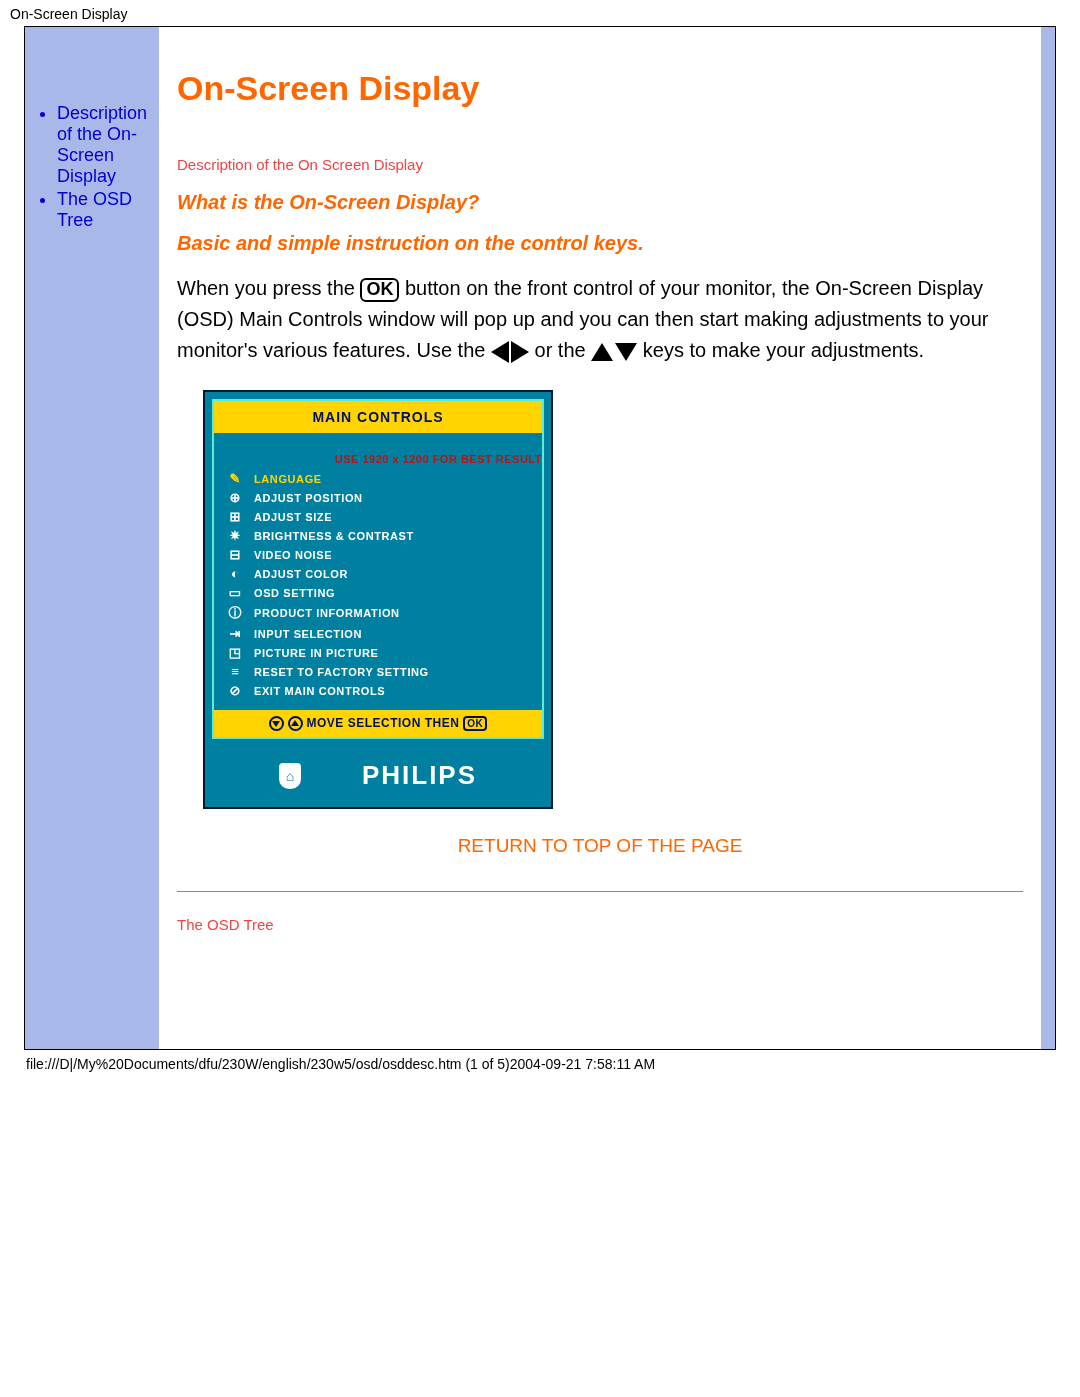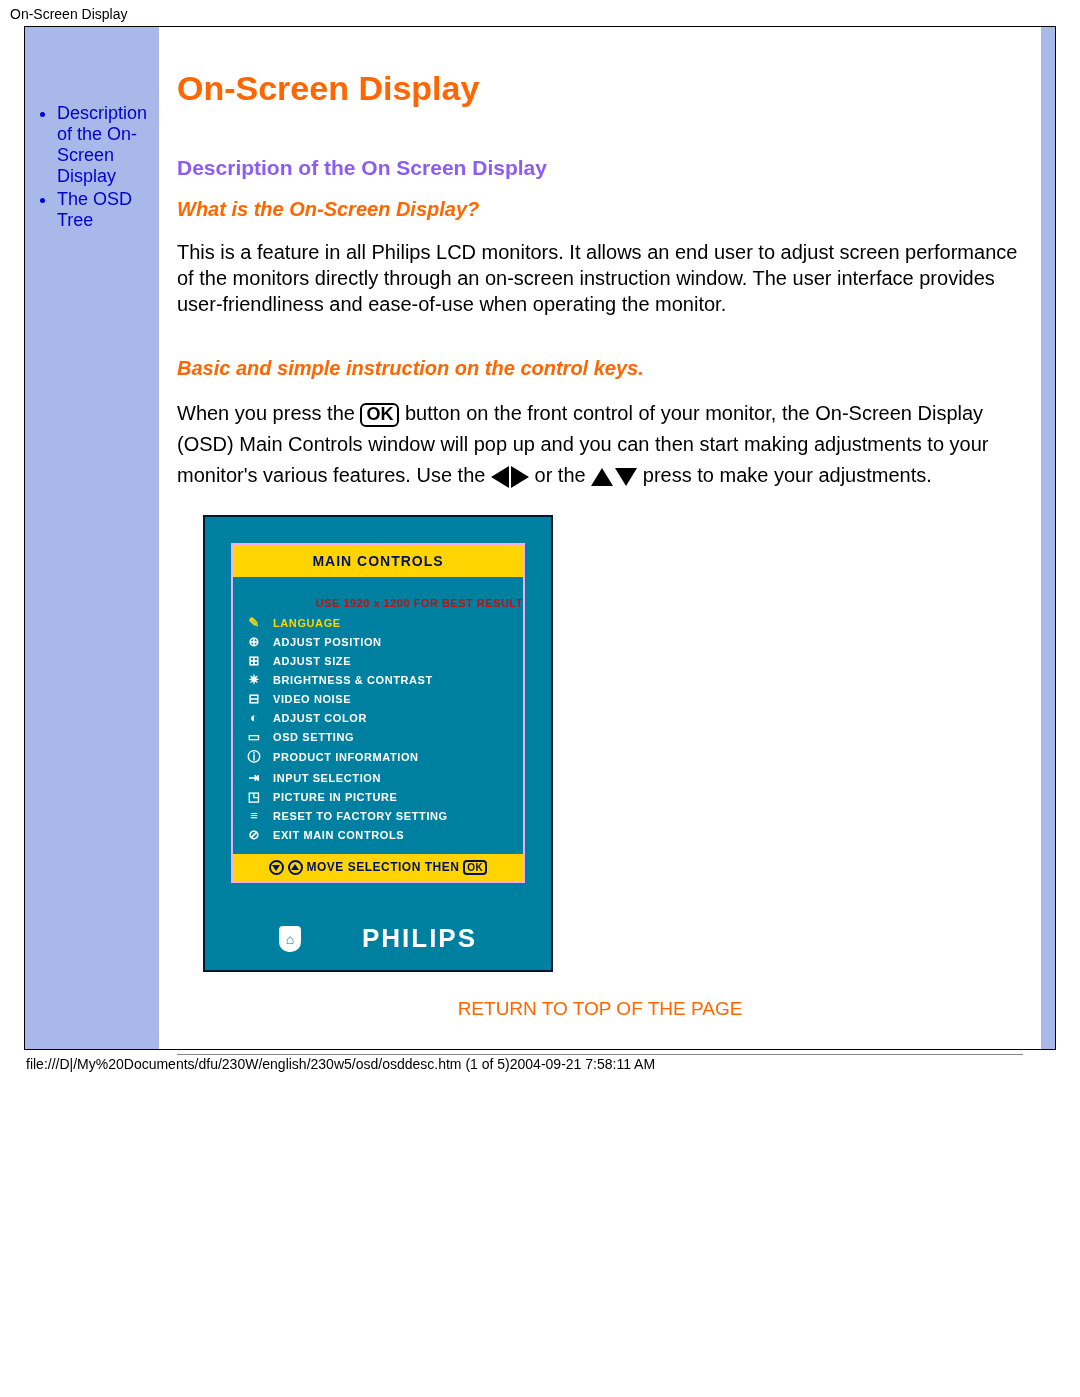--- a/index.html
+++ b/index.html
@@ -48,23 +48,23 @@
     background: #fff;
     padding: 42px 18px 20px 18px;
   }
   h1.title {
     color: #ff6600;
     font-size: 34px;
     font-weight: bold;
     margin: 0 0 48px 0;
   }
   h2.section {
-    color: #8b5cf6;
-    font-size: 21px;
-    font-weight: bold;
+    color: #ef4444;
+    font-size: 15px;
+    font-weight: normal;
     margin: 24px 0 18px 0;
   }
   h3.sub-orange {
     color: #ff6600;
     font-style: italic;
     font-weight: bold;
     font-size: 20px;
     margin: 14px 0 18px 0;
   }
   p.body {
@@ -101,22 +101,22 @@
   .tri-down { border-left: 11px solid transparent; border-right: 11px solid transparent; border-top: 18px solid #000; margin-left:1px;}
 
   .osd-box {
     width: 350px;
     background: #0080a0;
     border: 2px solid #001830;
     margin: 10px 0 26px 26px;
     font-family: Arial, sans-serif;
   }
   .osd-inner {
-    margin: 26px;
-    border: 2px solid #f0abfc;
+    margin: 7px;
+    border: 2px solid #5eead4;
     background: #0080a0;
   }
   .osd-header {
     background: #ffd400;
     color: #001060;
     font-weight: 900;
     font-size: 14px;
     text-align: center;
     padding: 8px 0;
     letter-spacing: 1px;
@@ -212,32 +212,31 @@
 
   <div class="right-scroll"></div>
 
   <div class="main">
     <h1 class="title">On-Screen Display</h1>
 
     <h2 class="section">Description of the On Screen Display</h2>
 
     <h3 class="sub-orange">What is the On-Screen Display?</h3>
 
-    <p class="body">This is a feature in all Philips LCD monitors. It allows an end user to adjust screen performance of the monitors directly through an on-screen instruction window. The user interface provides user-friendliness and ease-of-use when operating the monitor.</p>
 
     <h3 class="sub-orange">Basic and simple instruction on the control keys.</h3>
 
     <p class="body2">
       <span>When you press the </span>
       <span class="ok-icon">OK</span>
       <span> button on the front control of your monitor, the On-Screen Display (OSD) Main Controls window will pop up and you can then start making adjustments to your monitor's various features. Use the </span>
       <span class="tri tri-left"></span><span class="tri tri-right"></span>
       <span> or the </span>
       <span class="tri tri-up"></span><span class="tri tri-down"></span>
-      <span> press to make your adjustments.</span>
+      <span> keys to make your adjustments.</span>
     </p>
 
     <div class="osd-box">
       <div class="osd-inner">
         <div class="osd-header">MAIN CONTROLS</div>
         <div class="osd-warn">USE 1920 x 1200 FOR BEST RESULT</div>
         <div class="osd-list" id="osd-list">
             <div class="osd-row">
               <div class="osd-ico lang">✎</div>
               <div class="osd-lbl lang">LANGUAGE</div>

